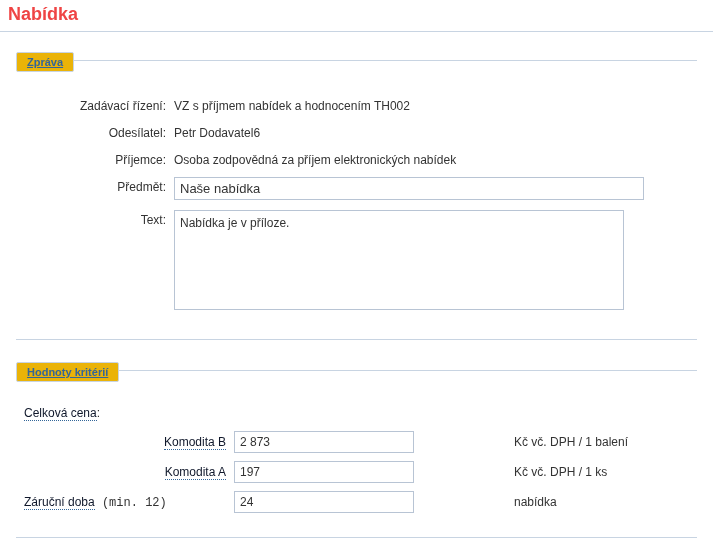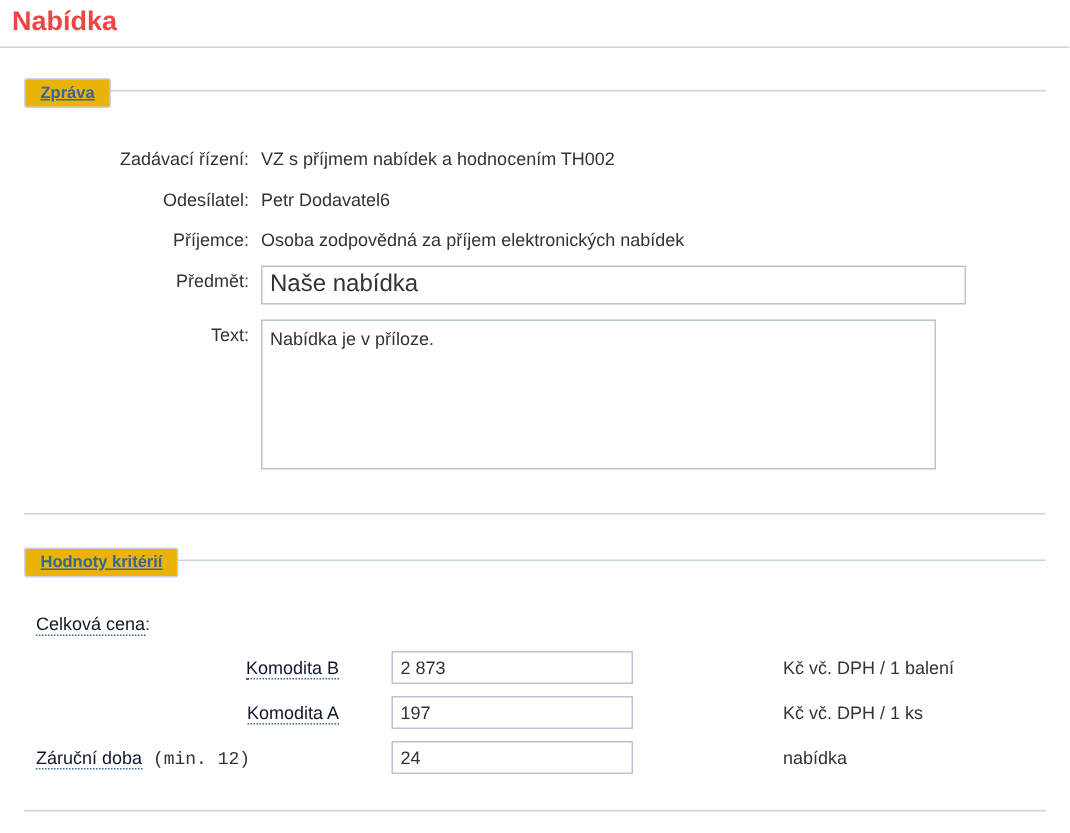--- a/index.html
+++ b/index.html
@@ -68,21 +68,21 @@
     color: #333;
   }
   .form-input {
     flex: 0 0 auto;
   }
   .form-input input[type="text"].wide {
     width: 470px;
     border: 1px solid #b8c4d4;
     padding: 3px 5px;
     font-family: inherit;
-    font-size: 16px;
+    font-size: 13px;
     color: #333;
   }
   .form-input textarea {
     width: 450px;
     height: 100px;
     border: 1px solid #b8c4d4;
     padding: 5px;
     font-family: inherit;
     font-size: 12px;
     color: #333;
@@ -105,27 +105,26 @@
   .criteria-label {
     width: 210px;
     text-align: right;
     padding-right: 8px;
   }
   .criteria-label-plain {
     color: #333;
     font-family: Liberation Mono, monospace;
   }
   .criteria-input input {
-    width: 161px;
+    width: 180px;
     border: 1px solid #b8c4d4;
     padding: 3px 5px;
     font-family: inherit;
     font-size: 12px;
     color: #333;
-    margin-left: 27px;
   }
   .criteria-unit {
     padding-left: 100px;
     color: #333;
   }
   .hr-bottom {
     height: 1px;
     background: #c8d4e2;
     margin: 8px 0 0 0;
   }

